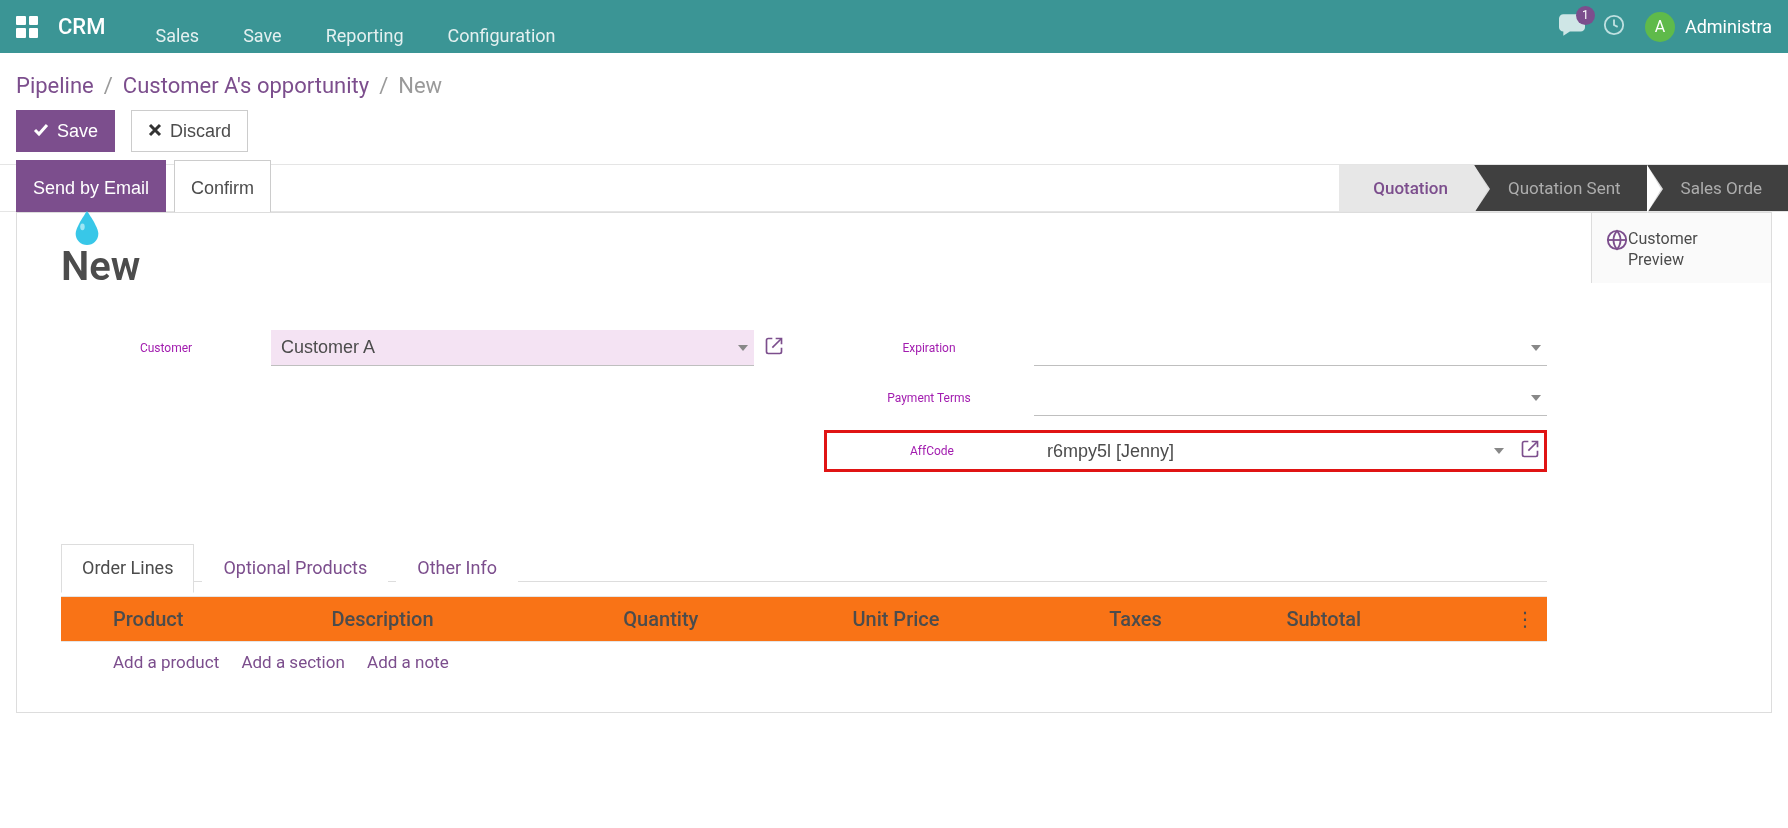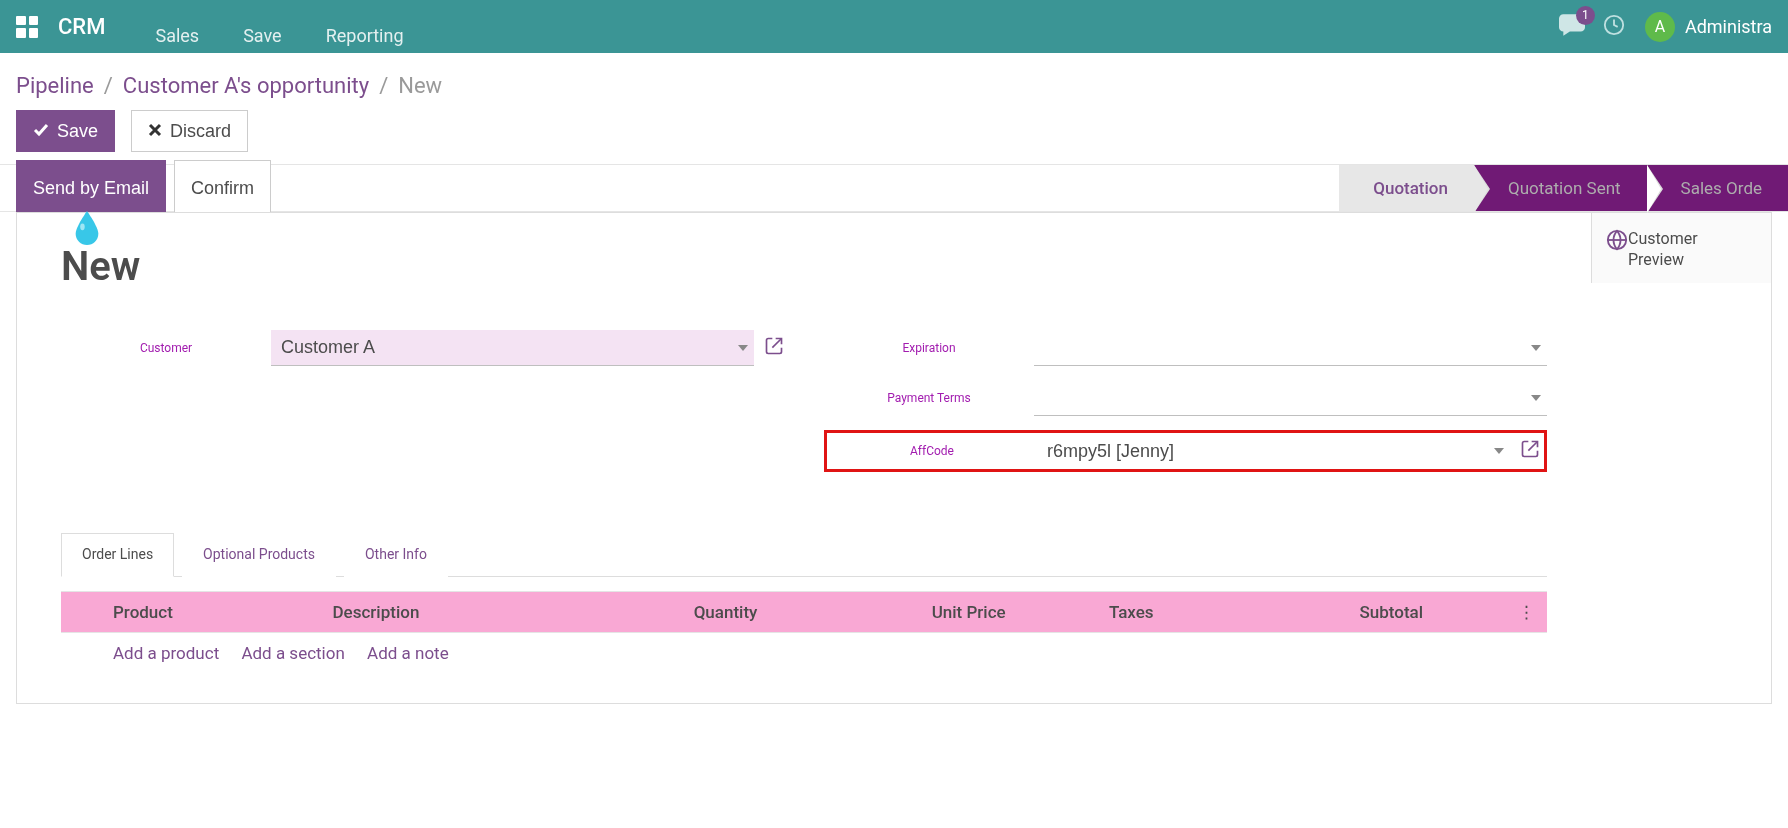--- a/index.html
+++ b/index.html
@@ -106,21 +106,21 @@
     display: flex;
     align-items: stretch;
     height: 100%;
   }
   .chev {
     position: relative;
     display: flex; align-items: center;
     padding: 0 26px 0 34px;
     font-size: 17px;
     color: #adadad;
-    background: #701a75;
+    background: #404040;
   }
   .chev.active {
     background: #e7e7e7;
     color: #7c4e8d;
     font-weight: 500;
   }
   .chev::after {
     content: "";
     position: absolute;
     right: -14px; top: 0;
@@ -201,66 +201,67 @@
   }
   .ext-link { margin-left: 10px; cursor: pointer; color: #7c4e8d; }
   .ext-link svg { width: 20px; height: 20px; }
 
   .redbox { border: 3px solid #e01414; padding-right: 4px; }
 
   
   .tabs { display: flex; gap: 8px; margin-top: 46px; border-bottom: 1px solid #ddd; }
   .tab {
     padding: 12px 20px 14px 20px;
-    font-size: 14px;
+    font-size: 18px;
     color: #7c4e8d;
     cursor: pointer;
     border: 1px solid transparent;
     border-bottom: none;
     position: relative;
-    top: 1px;
+    top: 12px;
     background: #fff;
   }
   .tab.active {
     color: #4c4c4c;
     border-color: #ddd;
     border-bottom: 1px solid #fff;
   }
 
   
   table.lines { width: 100%; border-collapse: collapse; margin-top: 14px; }
   table.lines th {
     text-align: left;
     font-weight: 500;
     color: #4c4c4c;
     padding: 10px 12px;
     border-top: 1px solid #e5e5e5;
     border-bottom: 1px solid #e5e5e5;
-    background: #f9a8d4;
-    font-size: 17px;
-  }
-  table.lines th.num { text-align: center; }
+    background: #f97316;
+    font-size: 20px;
+  }
+  table.lines th.num { text-align: left; }
   table.lines td { padding: 10px 12px; font-size: 17px; }
   .kebab { text-align: center; color: #555; font-size: 20px; cursor: pointer; width: 40px; }
   .add-links a { color: #7c4e8d; text-decoration: none; margin-right: 18px; cursor: pointer; }
 </style>
 </head>
 <body>
 
 <div class="topnav">
   <div class="apps-icon">
     <span></span>
       <span></span>
       <span></span>
       <span></span>
   </div>
   <div class="brand">CRM</div>
   <div class="topnav-item">Sales</div>
   <div class="topnav-item">Save</div>
   <div class="topnav-item">Reporting</div>
+  <div class="topnav-item">Configuration</div>
   <div class="topnav-spacer"></div>
   <div class="chat-wrap">
     <svg viewBox="0 0 24 20" fill="#cfe6e6">
         <path d="M4 0h16a4 4 0 0 1 4 4v8a4 4 0 0 1-4 4H10l-6 4v-4H4a4 4 0 0 1-4-4V4a4 4 0 0 1 4-4z"></path>
       </svg>
     <div class="chat-badge">1</div>
   </div>
   <div class="clock-icon">
     <svg viewBox="0 0 24 24" fill="none" stroke="#bfe0e0" stroke-width="2">
         <circle cx="12" cy="12" r="10"></circle>

